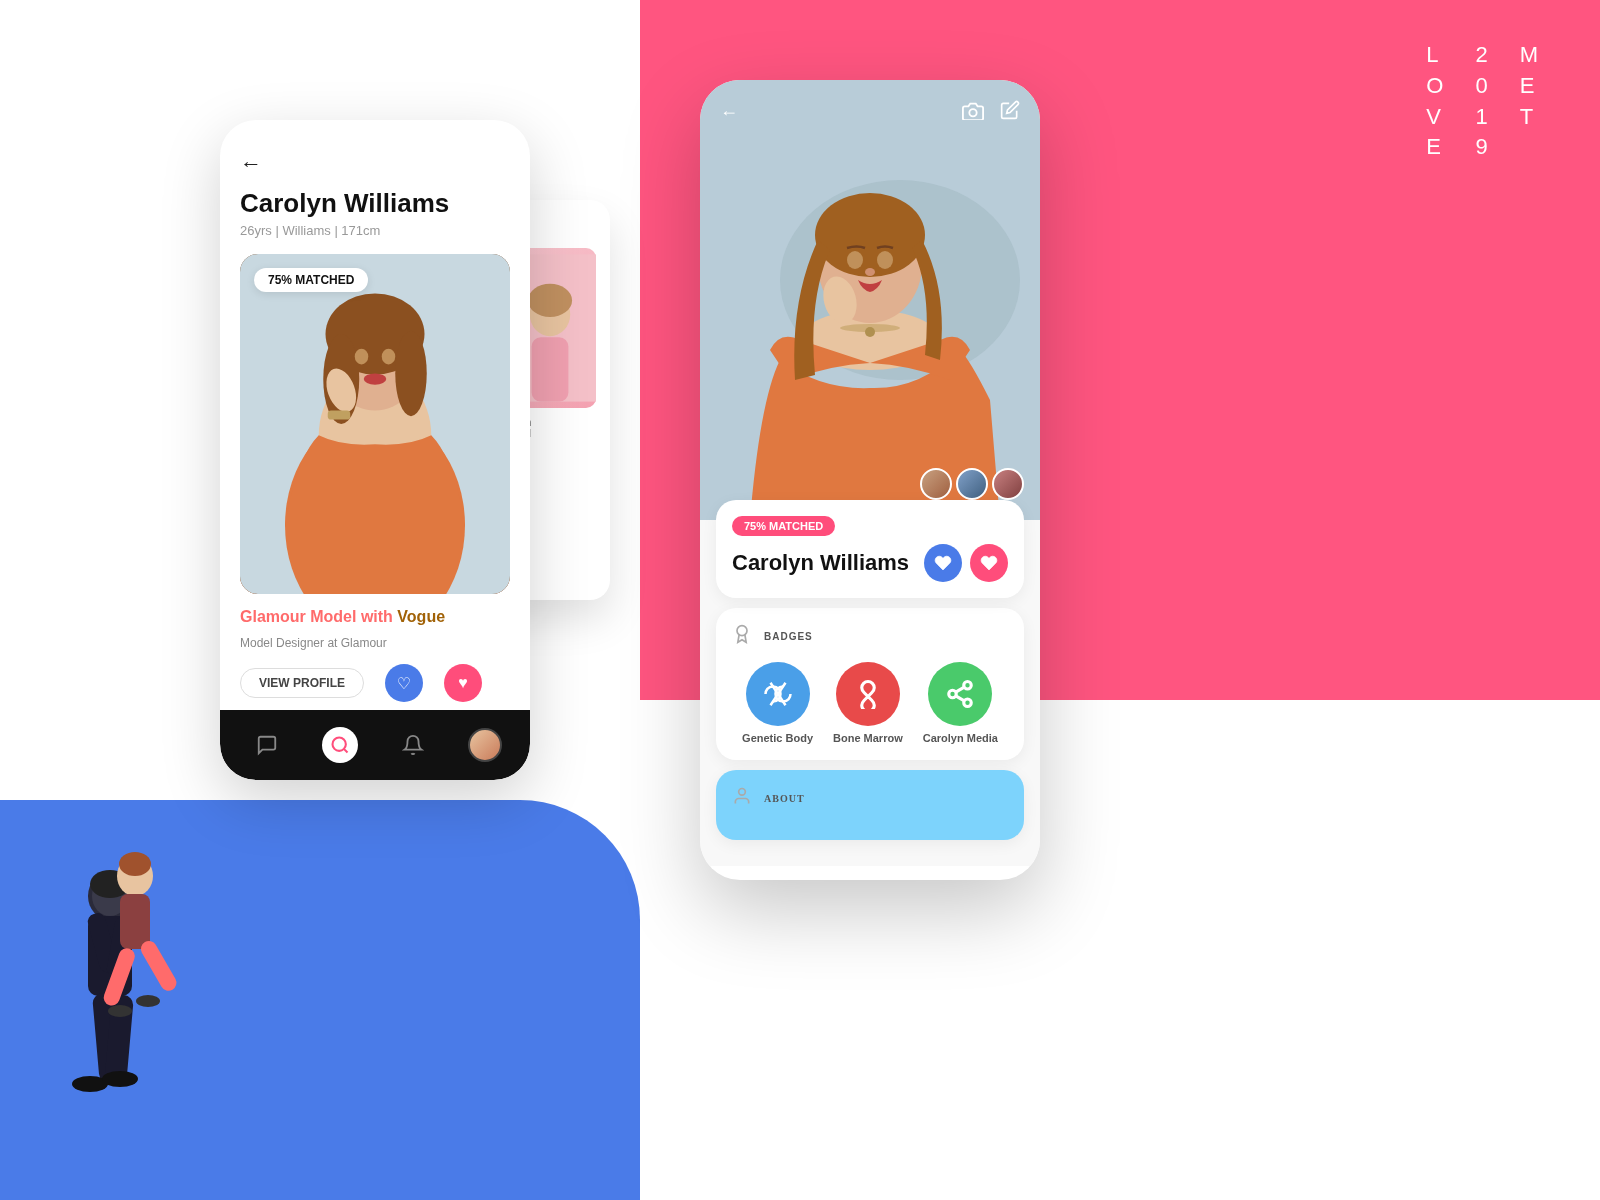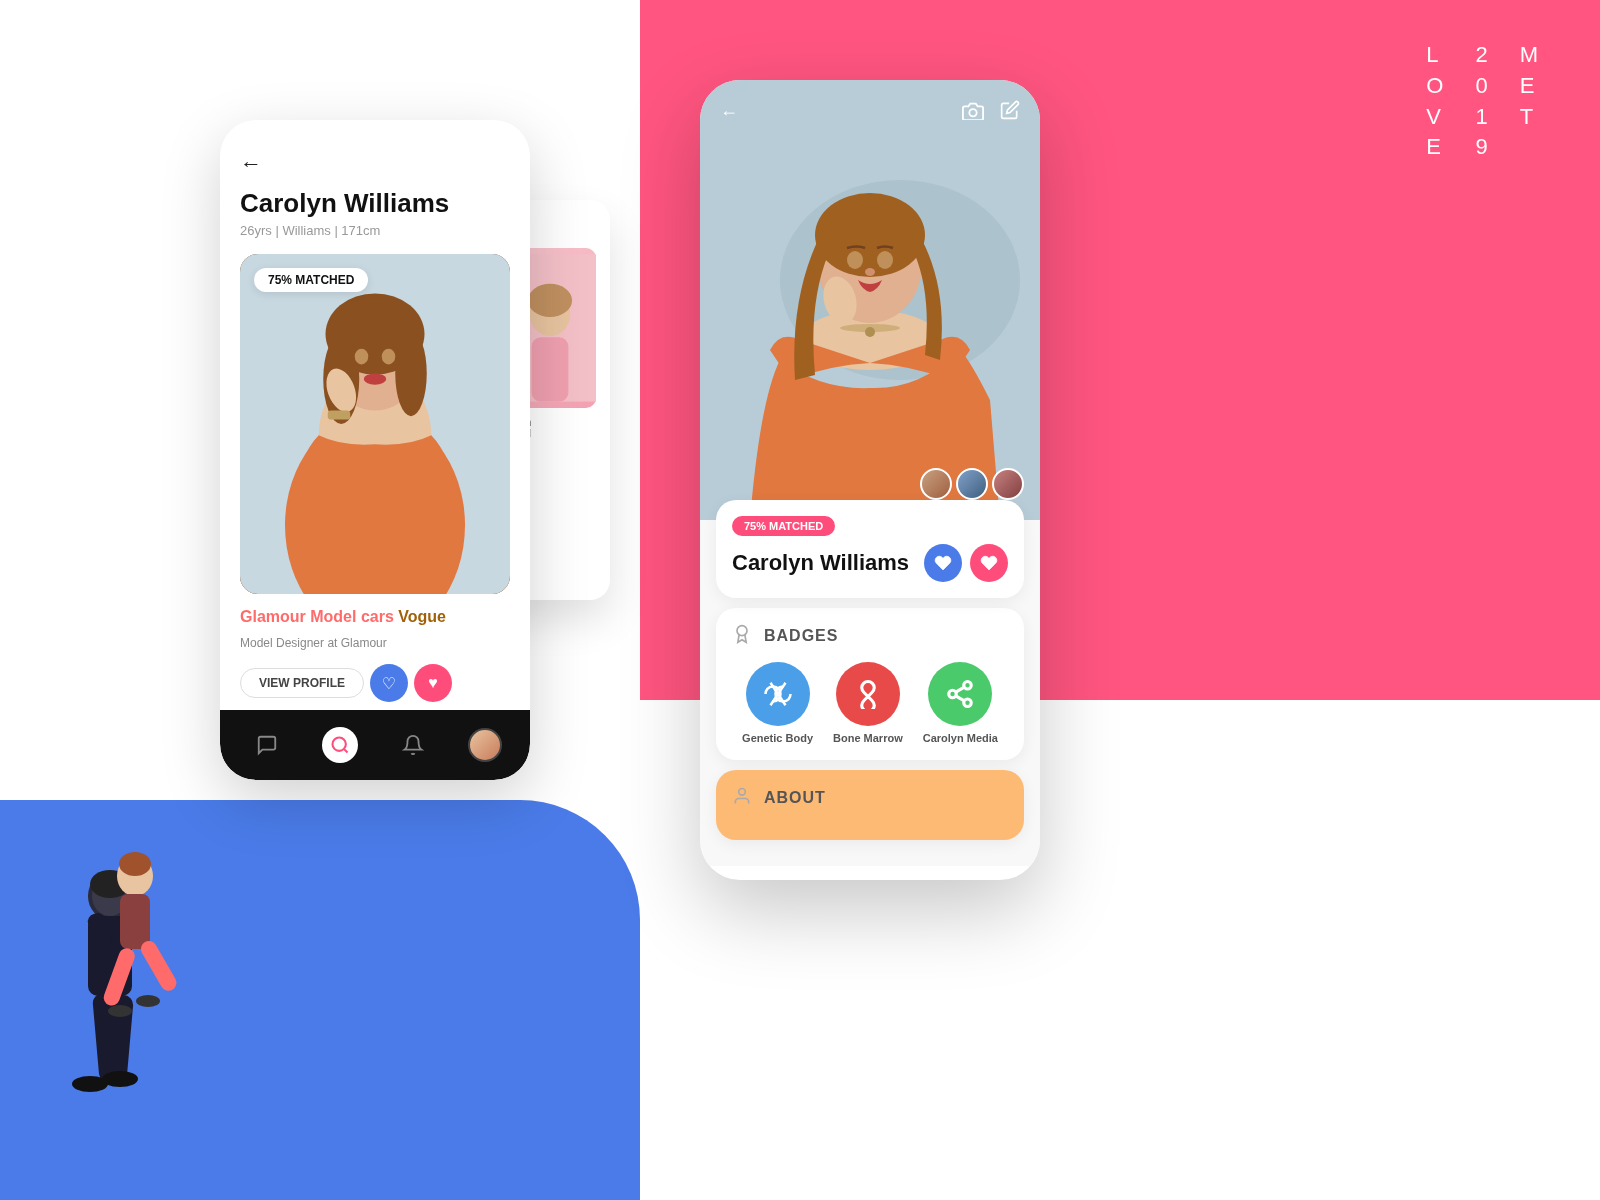--- a/index.html
+++ b/index.html
@@ -109,21 +109,21 @@
 
     .bio-sub {
       font-size: 12px;
       color: #888;
       margin-top: 10px;
     }
 
     .phone-actions {
       display: flex;
       align-items: center;
-      gap: 6px;
+      gap: 21px;
       margin-top: 14px;
     }
 
     .view-profile-btn {
       border: 1.5px solid #ddd;
       border-radius: 20px;
       padding: 7px 18px;
       font-size: 12px;
       font-weight: 600;
       color: #444;
@@ -394,21 +394,21 @@
     }
 
     .section-icon {
       width: 24px;
       height: 24px;
       color: #aaa;
       font-size: 16px;
     }
 
     .section-title {
-      font-size: 16px;
+      font-size: 10px;
       font-weight: 700;
       color: #555;
       letter-spacing: 1px;
     }
 
     .badges-row {
       display: flex;
       gap: 20px;
       justify-content: center;
     }
@@ -435,25 +435,26 @@
     .badge-circle.green { background: #4ACA6B; }
 
     .badge-label {
       font-size: 11px;
       font-weight: 600;
       color: #555;
     }
 
     
     .about-card {
-      background: #fdba74;
+      background: #7dd3fc;
       border-radius: 20px;
       padding: 16px;
       margin-bottom: 10px;
       box-shadow: 0 4px 16px rgba(0,0,0,0.06);
+      font-family: Liberation Serif, serif;
     }
 
     .about-text {
       font-size: 13px;
       color: #666;
       line-height: 1.5;
       margin-top: 4px;
     }
 
     
@@ -543,21 +544,21 @@
 
             <rect x="78" y="158" width="20" height="8" rx="3" fill="#c0a060"></rect>
 
             <path d="M 70 180 Q 50 200 40 260 L 200 260 Q 190 200 170 180 Q 150 190 120 188 Q 90 190 70 180Z" fill="#e07840"></path>
           </svg>
         </div>
       </div>
 
       <div class="phone-bio">
         <div class="bio-title">
-          <span>Glamour Model cars </span><span style="color:#a16207;">Vogue</span>
+          <span>Glamour Model with </span><span style="color:#a16207;">Vogue</span>
         </div>
         <div class="bio-sub">Model Designer at Glamour</div>
       </div>
 
       <div class="phone-actions">
         <button class="view-profile-btn">VIEW PROFILE</button>
         <div class="action-icon-btn blue">♡</div>
         <div class="action-icon-btn pink">♥</div>
       </div>
     </div>

